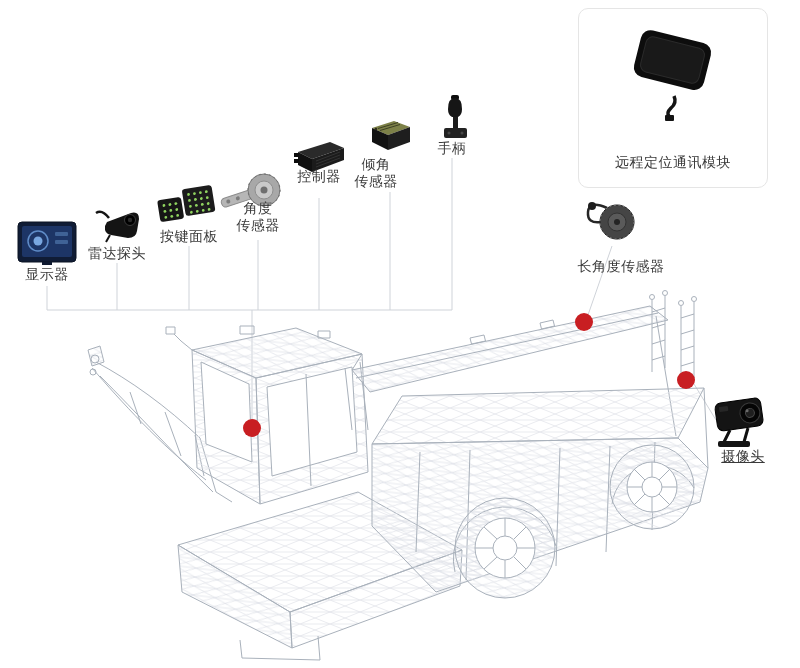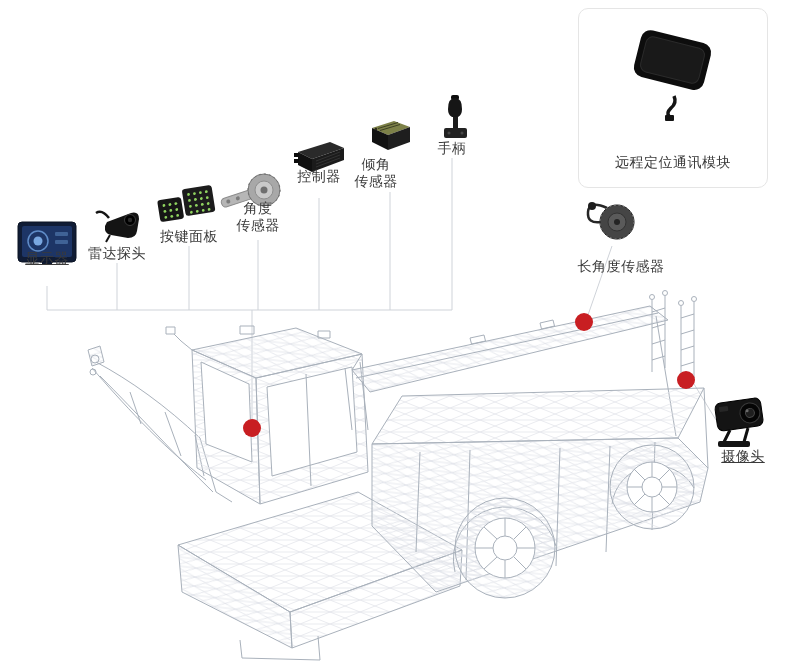--- a/index.html
+++ b/index.html
@@ -238,21 +238,21 @@
         <circle cx="38" cy="22" r="10" fill="#050505" stroke="#3a3a3a"></circle>
         <circle cx="38" cy="22" r="4.5" fill="#1f1f1f" stroke="#4a4a4a"></circle>
         <circle cx="35.5" cy="19.5" r="1.5" fill="#6a6a6a"></circle>
         <rect x="8" y="12" width="9" height="5" rx="1" fill="#262626"></rect>
       </g>
       <path d="M18 38L12 50M36 36L32 50" stroke="#101010" stroke-width="3" fill="none"></path>
       <rect x="6" y="49" width="32" height="6" rx="2" fill="#141414"></rect>
     </g>
   </svg>
 
-  <div class="callout-label" style="left:47px;  top:250px;text-decoration:underline;">显示器</div>
+  <div class="callout-label" style="left:47px;  top:266px;">显示器</div>
   <div class="callout-label" style="left:117px; top:246px;font-family:Liberation Serif, serif;">雷达探头</div>
   <div class="callout-label" style="left:189px; top:228px;">按键面板</div>
   <div class="callout-label" style="left:258px; top:200px;">角度
 传感器</div>
   <div class="callout-label" style="left:319px; top:168px;">控制器</div>
   <div class="callout-label" style="left:376px; top:156px;">倾角
 传感器</div>
   <div class="callout-label" style="left:452px; top:140px;">手柄</div>
   <div class="callout-label" style="left:673px; top:134px;margin-top:20px;">远程定位通讯模块</div>
   <div class="callout-label" style="left:621px; top:258px;text-align:right;">长角度传感器</div>

